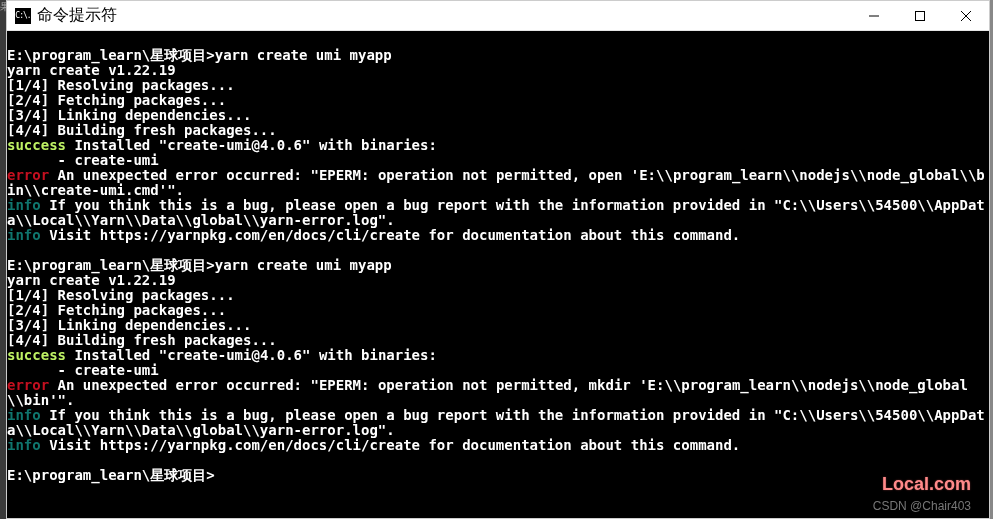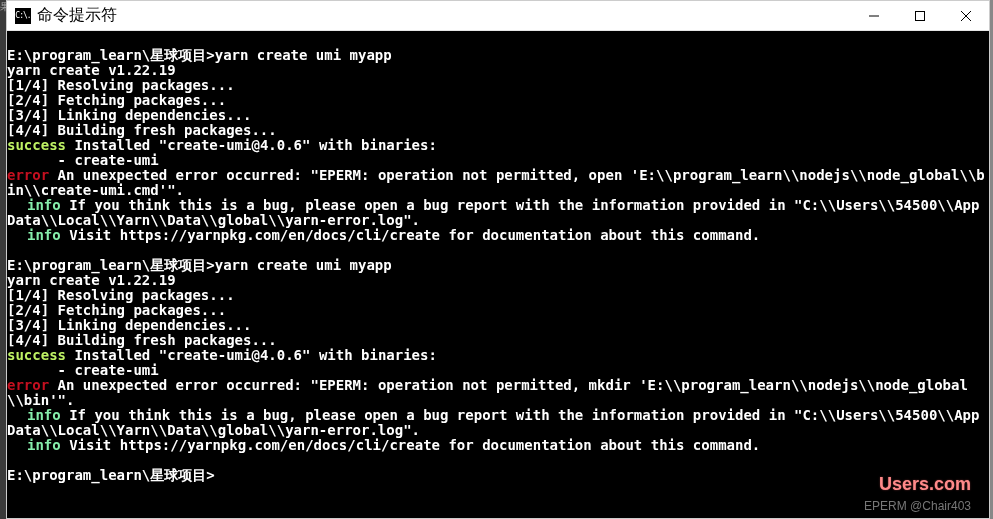--- a/index.html
+++ b/index.html
@@ -76,21 +76,21 @@
   }
   
   .terminal::-webkit-scrollbar { width: 16px; }
   .terminal::-webkit-scrollbar-track { background: #f0f0f0; }
   .terminal::-webkit-scrollbar-thumb { background: #cdcdcd; }
   .terminal::-webkit-scrollbar-button { background: #f0f0f0; height: 16px; }
   .line { display: block; min-height: 15px; font-weight: bold; }
   .c-white { color: #ffffff; }
   .c-green { color: #bef264; }
   .c-red   { color: #c50f1f; }
-  .c-cyan  { color: #86efac; padding-left: 20px; }
+  .c-cyan  { color: #0f766e; }
   span.seg { white-space: pre-wrap; }
   .watermark-yuucn {
     position: absolute;
     right: 22px;
     bottom: 24px;
     font-family: Arial, sans-serif;
     font-size: 18px;
     color: #ff8a8a;
     font-weight: 600;
     pointer-events: none;
@@ -144,14 +144,14 @@
             <line x1="10" y1="0" x2="0" y2="10" stroke="#000" stroke-width="1"></line>
           </svg>
       </div>
     </div>
   </div>
 
   <div class="terminal" id="terminal"><span class="line"><span class="seg c-white"></span></span><span class="line"><span class="seg c-white">E:\program_learn\星球项目&gt;yarn create umi myapp</span></span><span class="line"><span class="seg c-white">yarn create v1.22.19</span></span><span class="line"><span class="seg c-white">[1/4] Resolving packages...</span></span><span class="line"><span class="seg c-white">[2/4] Fetching packages...</span></span><span class="line"><span class="seg c-white">[3/4] Linking dependencies...</span></span><span class="line"><span class="seg c-white">[4/4] Building fresh packages...</span></span><span class="line"><span class="seg c-green">success</span><span class="seg c-white"> Installed "create-umi@4.0.6" with binaries:</span></span><span class="line"><span class="seg c-white">      - create-umi</span></span><span class="line"><span class="seg c-red">error</span><span class="seg c-white"> An unexpected error occurred: "EPERM: operation not permitted, open 'E:\\program_learn\\nodejs\\node_global\\bin\\create-umi.cmd'".</span></span><span class="line"><span class="seg c-cyan">info</span><span class="seg c-white"> If you think this is a bug, please open a bug report with the information provided in "C:\\Users\\54500\\AppData\\Local\\Yarn\\Data\\global\\yarn-error.log".</span></span><span class="line"><span class="seg c-cyan">info</span><span class="seg c-white"> Visit https://yarnpkg.com/en/docs/cli/create for documentation about this command.</span></span><span class="line"><span class="seg c-white"></span></span><span class="line"><span class="seg c-white">E:\program_learn\星球项目&gt;yarn create umi myapp</span></span><span class="line"><span class="seg c-white">yarn create v1.22.19</span></span><span class="line"><span class="seg c-white">[1/4] Resolving packages...</span></span><span class="line"><span class="seg c-white">[2/4] Fetching packages...</span></span><span class="line"><span class="seg c-white">[3/4] Linking dependencies...</span></span><span class="line"><span class="seg c-white">[4/4] Building fresh packages...</span></span><span class="line"><span class="seg c-green">success</span><span class="seg c-white"> Installed "create-umi@4.0.6" with binaries:</span></span><span class="line"><span class="seg c-white">      - create-umi</span></span><span class="line"><span class="seg c-red">error</span><span class="seg c-white"> An unexpected error occurred: "EPERM: operation not permitted, mkdir 'E:\\program_learn\\nodejs\\node_global\\bin'".</span></span><span class="line"><span class="seg c-cyan">info</span><span class="seg c-white"> If you think this is a bug, please open a bug report with the information provided in "C:\\Users\\54500\\AppData\\Local\\Yarn\\Data\\global\\yarn-error.log".</span></span><span class="line"><span class="seg c-cyan">info</span><span class="seg c-white"> Visit https://yarnpkg.com/en/docs/cli/create for documentation about this command.</span></span><span class="line"><span class="seg c-white"></span></span><span class="line"><span class="seg c-white">E:\program_learn\星球项目&gt;</span></span></div>
 
 </div>
 
-<div class="watermark-yuucn">Users.com</div>
-<div class="watermark-csdn">EPERM @Chair403</div>
+<div class="watermark-yuucn">Local.com</div>
+<div class="watermark-csdn">CSDN @Chair403</div>
 
 </body></html>

